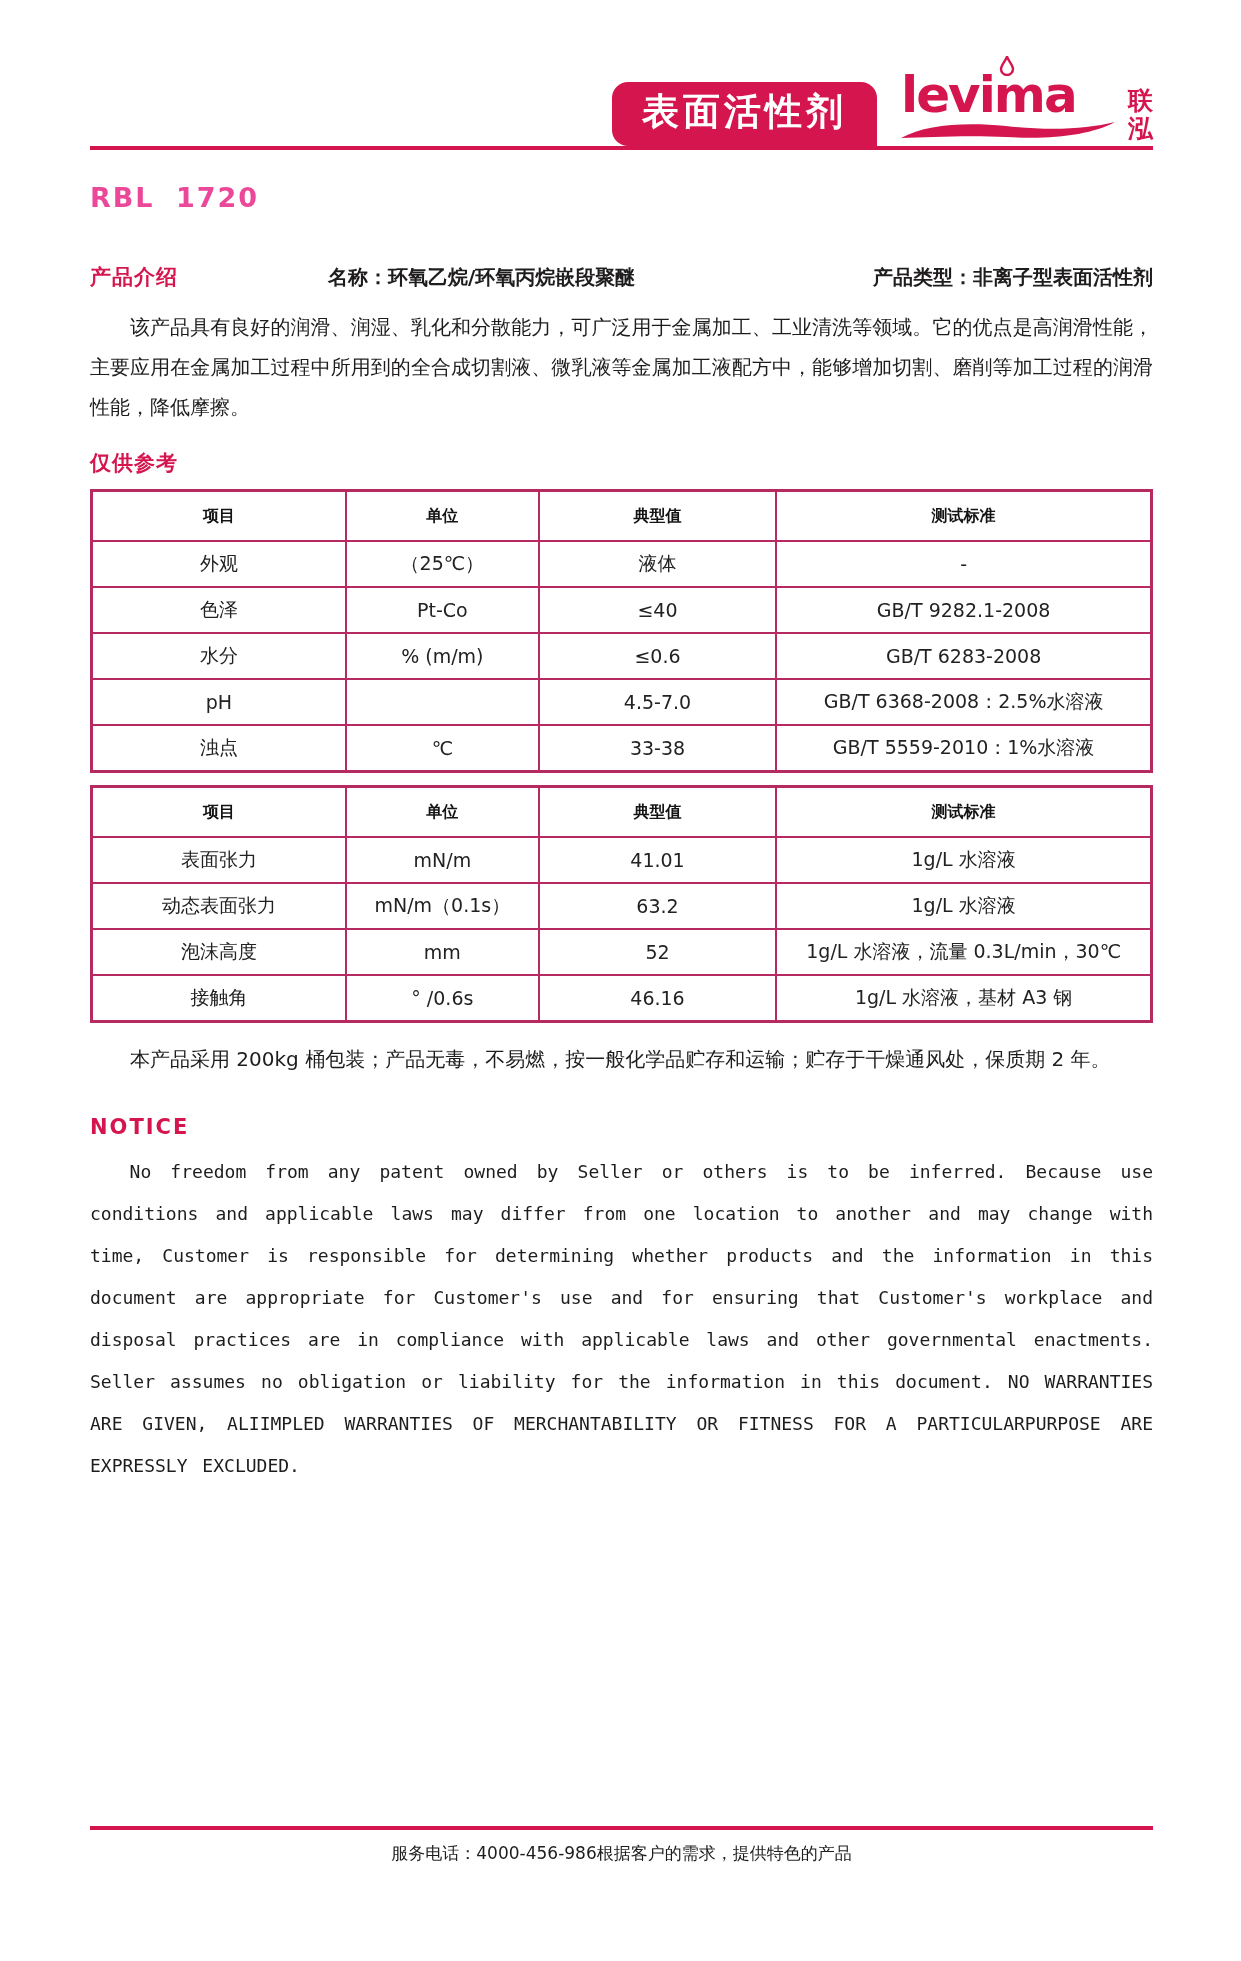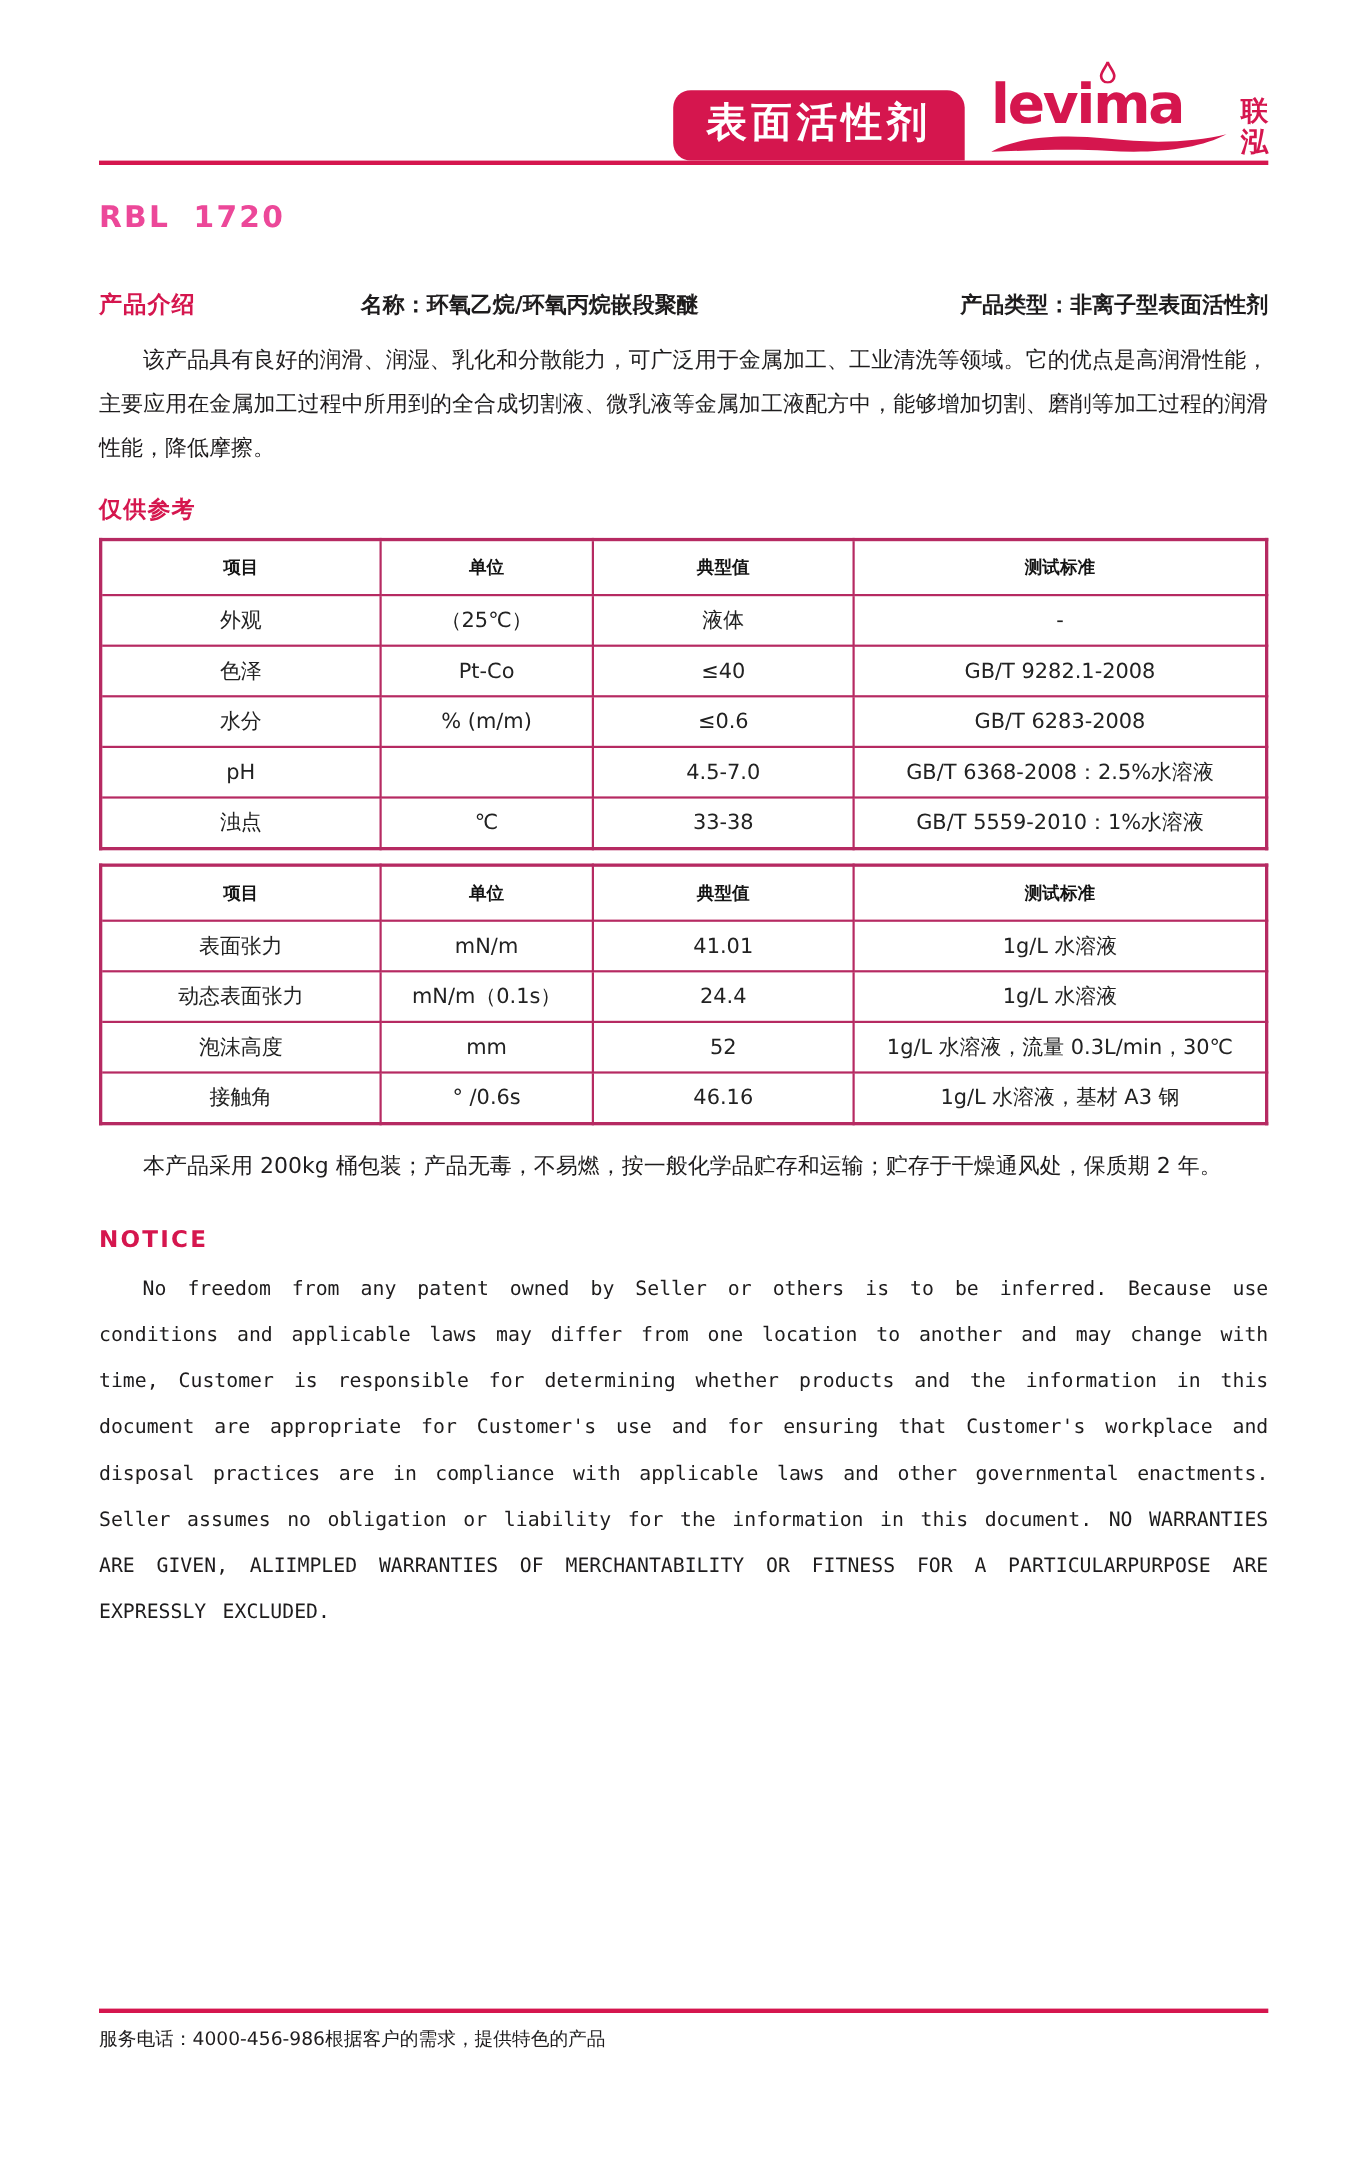--- a/index.html
+++ b/index.html
@@ -44,21 +44,21 @@
   table.spec{width:100%;border-collapse:collapse;margin-top:12px;table-layout:fixed;
              border:3px solid #b62a62;font-size:19px;}
   table.spec th,table.spec td{border:2px solid #b62a62;text-align:center;padding:0 6px;
              overflow:hidden;white-space:nowrap;}
   table.spec th{height:48px;font-weight:bold;font-size:16px;color:#141414;}
   table.spec td{height:44px;color:#222;}
   col.c1{width:24%;} col.c2{width:18.2%;} col.c3{width:22.4%;} col.c4{width:35.4%;}
 
   
   .footer{position:absolute;left:90px;width:1063px;top:1826px;border-top:4px solid #d5164e;
-          padding-top:12px;display:flex;justify-content:flex-start;font-size:17px;color:#1e1c1d;}
+          padding-top:12px;display:flex;justify-content:center;font-size:17px;color:#1e1c1d;}
 </style>
 </head>
 <body>
 
 <div class="page">
   <div class="content">
 
     <div class="header">
       <div class="badge">表面活性剂</div>
       <div class="logo">
@@ -158,21 +158,21 @@
         <tbody>
           <tr>
             <td>表面张力</td>
             <td>mN/m</td>
             <td>41.01</td>
             <td>1g/L 水溶液</td>
           </tr>
           <tr>
             <td>动态表面张力</td>
             <td>mN/m（0.1s）</td>
-            <td>24.4</td>
+            <td>63.2</td>
             <td>1g/L 水溶液</td>
           </tr>
           <tr>
             <td>泡沫高度</td>
             <td>mm</td>
             <td>52</td>
             <td>1g/L 水溶液，流量 0.3L/min，30℃</td>
           </tr>
           <tr>
             <td>接触角</td>

